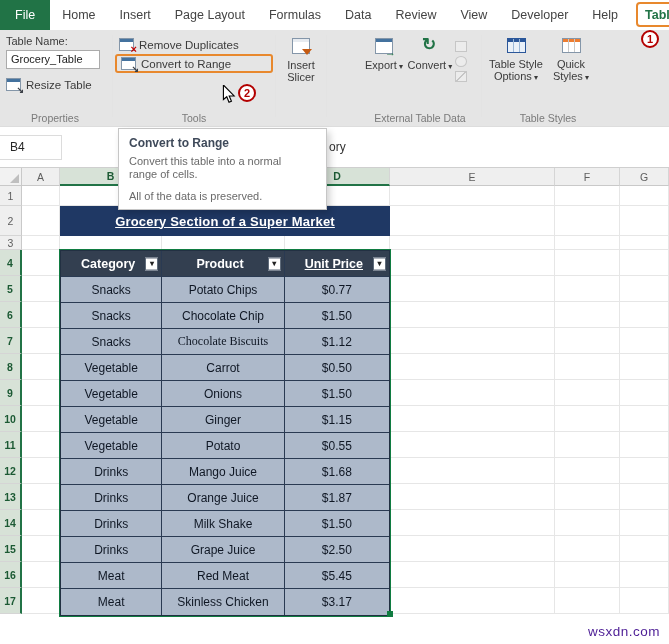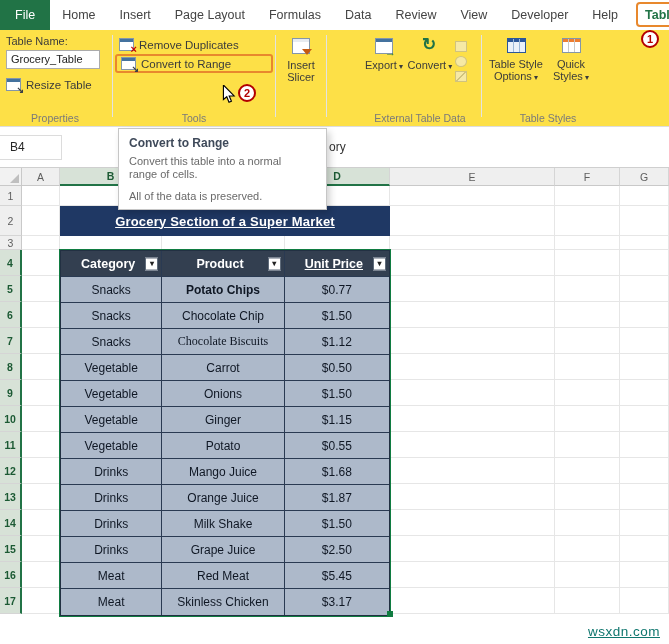--- a/index.html
+++ b/index.html
@@ -8,21 +8,21 @@
 
   
   .tabbar{position:absolute;left:0;top:0;width:669px;height:30px;display:flex;align-items:stretch;background:#fff;}
   .file-tab{background:#217346;color:#fff;padding:0 15px;display:flex;align-items:center;font-size:12.5px;}
   .tabs{display:flex;align-items:stretch;flex:1;}
   .tab{padding:0 12px;display:flex;align-items:center;font-size:12.5px;color:#444;white-space:nowrap;}
   .tab.contextual{color:#217346;}
   .tab.annotated{border:2px solid #E8882D;border-radius:4px;margin:2px 2px 3px 6px;padding:0 7px;font-weight:600;}
 
   
-  .ribbon{position:absolute;left:0;top:30px;width:669px;height:97px;border-bottom:1px solid #DDD;background:#fde047;display:flex;align-items:stretch;}
+  .ribbon{position:absolute;left:0;top:30px;width:669px;height:97px;border-bottom:1px solid #DDD;background:#e5e5e5;display:flex;align-items:stretch;}
   .sep{width:1px;background:#E3E3E3;margin:5px 2px;height:82px;align-self:flex-start;flex:none;}
   .group{position:relative;height:100%;flex:none;}
   .caption{position:absolute;bottom:2px;left:0;right:0;text-align:center;font-size:10.5px;color:#7A7A7A;white-space:nowrap;}
 
   .props{width:110px;}
   .tn-label{font-size:11px;color:#3b3b3b;margin:5px 4px 3px 6px;}
   .tn-input{width:94px;height:19px;border:1px solid #ABABAB;margin-left:6px;font-size:11px;padding:2px 4px;color:#222;background:#fff;}
   .sbtn{display:flex;align-items:center;gap:5px;font-size:11.5px;color:#3b3b3b;padding:2px 4px;margin:1px 0;white-space:nowrap;cursor:default;}
   .props .sbtn{margin:7px 0 0 2px;}
   .sbtn.annotated{border:2px solid #E8882D;border-radius:3px;padding:1px 4px;}
@@ -89,21 +89,21 @@
 
   
   .tooltip{position:absolute;left:118px;top:128px;width:209px;height:82px;background:#fff;border:1px solid #C6C6C6;box-shadow:3px 4px 7px rgba(0,0,0,.18);z-index:50;padding:7px 10px;}
   .tt-title{font-size:12px;font-weight:700;color:#3F4A5A;margin-bottom:5px;}
   .tt-body{font-size:11px;color:#6A6A6A;line-height:13px;width:172px;}
   .tt-note{font-size:11px;color:#6A6A6A;margin-top:9px;}
   .badge{position:absolute;width:18px;height:18px;border:2px solid #B30000;border-radius:50%;background:#fff;color:#B30000;font-weight:700;font-size:11px;display:flex;align-items:center;justify-content:center;z-index:60;}
   #badge1{left:641px;top:30px;}
   #badge2{left:238px;top:84px;}
   .cursor{position:absolute;left:222px;top:85px;z-index:61;}
-  .watermark{position:absolute;right:9px;bottom:5px;font-size:13.5px;color:#0f766e;z-index:40;letter-spacing:.5px;text-decoration:underline;}
+  .watermark{position:absolute;right:9px;bottom:5px;font-size:13.5px;color:#4c1d95;z-index:40;letter-spacing:.5px;}
 </style>
 </head>
 <body>
 
 <div class="stage">
 
   <div class="tabbar">
     <div class="file-tab">File</div>
     <div class="tabs" id="tabs">
         <div class="tab">Home</div>
@@ -322,21 +322,21 @@
             <div class="thlabel" style="padding-right: 6px;">Product</div>
             <div class="fbtn"></div>
           </div>
           <div class="tcell th" style="width: 105px; text-decoration: underline;">
             <div class="thlabel" style="padding-right: 6px;">Unit Price</div>
             <div class="fbtn"></div>
           </div>
         </div>
         <div class="trow">
           <div class="tcell" style="width: 102px;">Snacks</div>
-          <div class="tcell" style="width: 123px; font-weight: bold;">Potato Chips</div>
+          <div class="tcell" style="width: 123px;">Potato Chips</div>
           <div class="tcell" style="width: 105px;">$0.77</div>
         </div>
         <div class="trow">
           <div class="tcell" style="width: 102px;">Snacks</div>
           <div class="tcell" style="width: 123px;">Chocolate Chip</div>
           <div class="tcell" style="width: 105px;">$1.50</div>
         </div>
         <div class="trow">
           <div class="tcell" style="width: 102px;">Snacks</div>
           <div class="tcell" style="width: 123px; font-family: Liberation Serif, serif;">Chocolate Biscuits</div>

